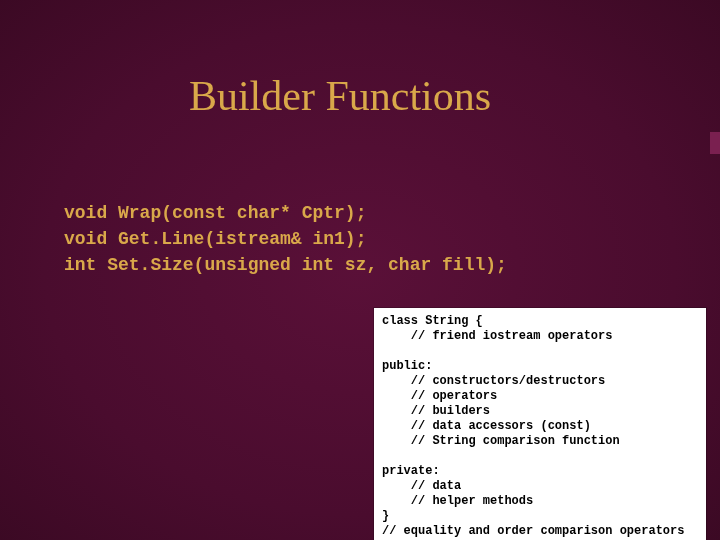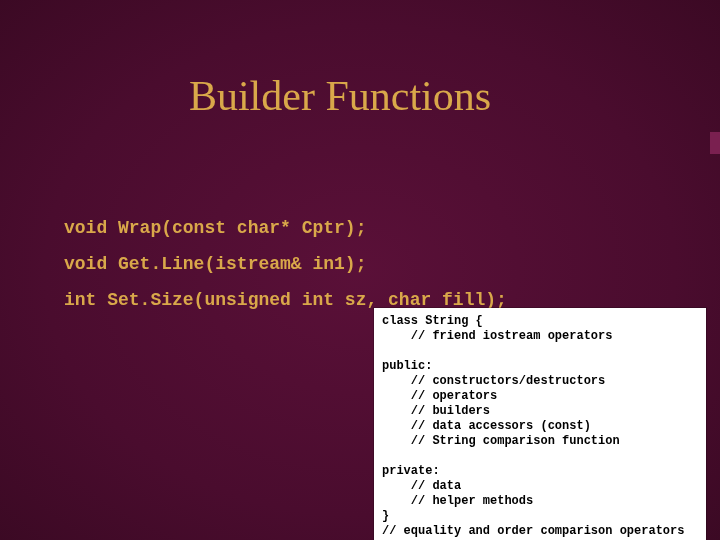--- a/index.html
+++ b/index.html
@@ -27,21 +27,21 @@
     color: #d9a84a;
   }
   .code-block {
     position: absolute;
     top: 174px;
     left: 64px;
     font-family: "Courier New", monospace;
     font-size: 18px;
     font-weight: bold;
     color: #d9a84a;
-    line-height: 36px;
+    line-height: 26px;
     white-space: pre;
   }
   .class-box {
     position: absolute;
     top: 308px;
     left: 374px;
     width: 332px;
     background: #ffffff;
     color: #000000;
     font-family: "Courier New", monospace;

